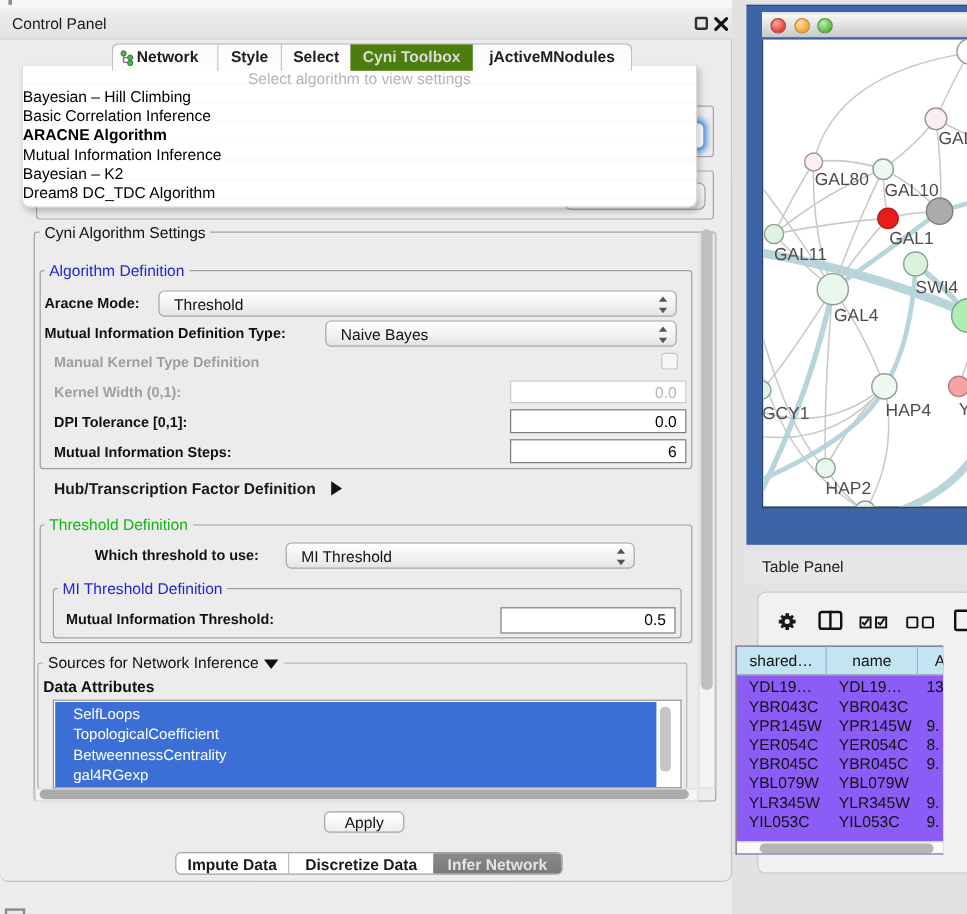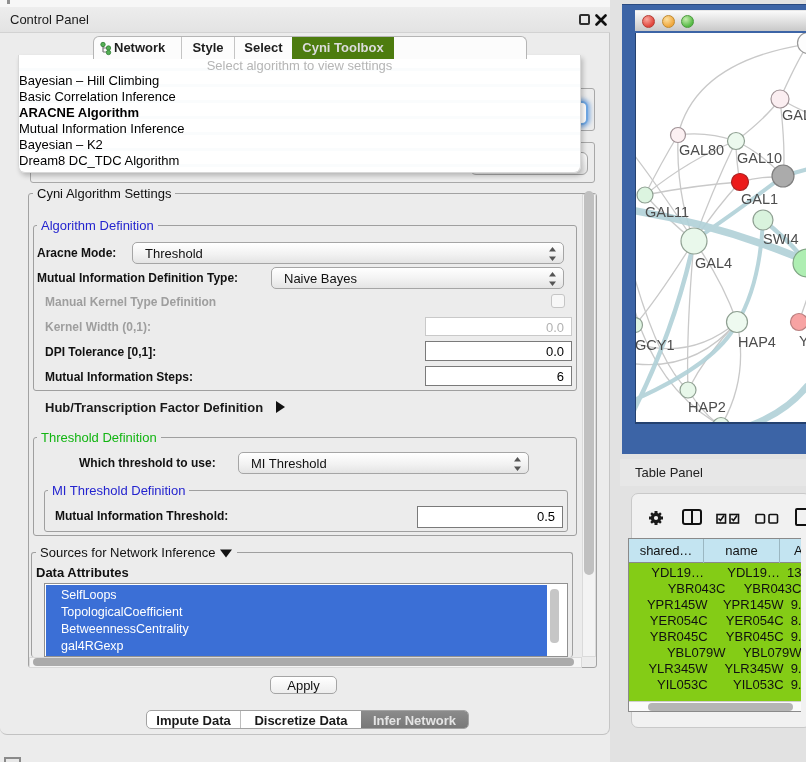--- a/index.html
+++ b/index.html
@@ -68,20 +68,21 @@
  <div style="width:88px;box-sizing:border-box;padding:3px 0 0 20px;border-right:1px solid #c4c4c4;">
    <svg style="position:absolute;left:5px;top:4px;" width="13" height="15" viewBox="0 0 13 15">
      <path d="M4 4 L4 11 M4 11 L9 11 M4 7 L9 7" stroke="#7a7a7a" stroke-width="1.2" fill="none"></path>
      <circle cx="4" cy="3.5" r="2.2" fill="#55b055" stroke="#2e7d32" stroke-width="0.8"></circle>
      <circle cx="9.5" cy="7" r="2.2" fill="#55b055" stroke="#2e7d32" stroke-width="0.8"></circle>
      <circle cx="9.5" cy="11.5" r="2.2" fill="#55b055" stroke="#2e7d32" stroke-width="0.8"></circle>
    </svg>Network</div>
  <div style="width:53px;box-sizing:border-box;padding-top:3px;text-align:center;border-right:1px solid #c4c4c4;">Style</div>
  <div style="width:57px;box-sizing:border-box;padding-top:3px;text-align:center;">Select</div>
  <div style="width:102px;box-sizing:border-box;padding-top:3px;text-align:center;background:#4d7c0f;color:#dcdcdc;">Cyni Toolbox</div>
+ <div style="width:132px;box-sizing:border-box;padding-top:3px;text-align:center;border-radius:0 6px 0 0;">jActiveMNodules</div>
 </div>
 
 <div class="tbox" style="left:28px;top:193px;width:569px;height:475px;border-color:#a2a2a2;"></div>
 <div class="ttl" style="left:33px;top:187px;color:#111;">Cyni Algorithm Settings</div>
 
 <div class="abs" style="left:582px;top:194px;width:14px;height:463px;background:#f3f3f3;border:1px solid #dadada;box-sizing:border-box;"></div>
 <div class="abs" style="left:584px;top:191px;width:10px;height:384px;background:#c0c0c0;border-radius:5px;"></div>
 
 <div class="abs" style="left:29px;top:657px;width:553px;height:11px;background:#f5f5f5;border:1px solid #dadada;box-sizing:border-box;"></div>
 <div class="abs" style="left:33px;top:658px;width:541px;height:8px;background:#ababab;border-radius:4px;"></div>
@@ -264,27 +265,27 @@
     </g>
 </svg>
 <svg class="abs" style="left:755px;top:513px;" width="24" height="11" viewBox="0 0 24 11">
  <g fill="none" stroke="#111" stroke-width="1.6">
   <rect x="1" y="1.5" width="8.5" height="8.5" rx="1"></rect>
       <rect x="14" y="1.5" width="8.5" height="8.5" rx="1"></rect>
     </g>
 </svg>
 <div class="abs" style="left:795px;top:508px;width:13px;height:18px;border:2px solid #111;border-radius:2px;background:#f1f1f1;box-sizing:border-box;"></div>
 
-<div class="abs" style="left:628px;top:538px;width:173px;height:174px;border:1px solid #8a8a8a;border-right:none;background:#84cc16;box-sizing:border-box;overflow:hidden;font-size:13px;color:#111;">
+<div class="abs" style="left:613px;top:538px;width:173px;height:174px;border:1px solid #8a8a8a;border-right:none;background:#8b5cf6;box-sizing:border-box;overflow:hidden;font-size:13px;color:#111;">
  <div style="position:absolute;left:0;top:0;width:100%;height:24px;background:#c3e4f1;border-bottom:1px solid #8a8a8a;box-sizing:border-box;">
    <div style="position:absolute;left:0;top:0;width:75px;height:24px;border-right:1px solid #9bb7c2;box-sizing:border-box;text-align:center;padding-top:4px;">shared…</div>
    <div style="position:absolute;left:75px;top:0;width:76px;height:24px;border-right:1px solid #9bb7c2;box-sizing:border-box;text-align:center;padding-top:4px;">name</div>
    <div style="position:absolute;left:151px;top:0;width:40px;height:24px;box-sizing:border-box;padding-top:4px;padding-left:14px;">Av</div>
  </div>
- <div style="position:absolute;left:0;top:26px;line-height:16px;white-space:nowrap;text-align:right;">
+ <div style="position:absolute;left:0;top:26px;line-height:16px;white-space:nowrap;">
   <div><span style="display:inline-block;width:75px;padding-left:10px;box-sizing:border-box;">YDL19…</span><span style="display:inline-block;width:76px;padding-left:10px;box-sizing:border-box;">YDL19…</span><span style="padding-left:7px;">13</span></div>
   <div><span style="display:inline-block;width:75px;padding-left:10px;box-sizing:border-box;">YBR043C</span><span style="display:inline-block;width:76px;padding-left:10px;box-sizing:border-box;">YBR043C</span></div>
   <div><span style="display:inline-block;width:75px;padding-left:10px;box-sizing:border-box;">YPR145W</span><span style="display:inline-block;width:76px;padding-left:10px;box-sizing:border-box;">YPR145W</span><span style="padding-left:7px;">9.</span></div>
   <div><span style="display:inline-block;width:75px;padding-left:10px;box-sizing:border-box;">YER054C</span><span style="display:inline-block;width:76px;padding-left:10px;box-sizing:border-box;">YER054C</span><span style="padding-left:7px;">8.</span></div>
   <div><span style="display:inline-block;width:75px;padding-left:10px;box-sizing:border-box;">YBR045C</span><span style="display:inline-block;width:76px;padding-left:10px;box-sizing:border-box;">YBR045C</span><span style="padding-left:7px;">9.</span></div>
   <div><span style="display:inline-block;width:75px;padding-left:10px;box-sizing:border-box;">YBL079W</span><span style="display:inline-block;width:76px;padding-left:10px;box-sizing:border-box;">YBL079W</span></div>
   <div><span style="display:inline-block;width:75px;padding-left:10px;box-sizing:border-box;">YLR345W</span><span style="display:inline-block;width:76px;padding-left:10px;box-sizing:border-box;">YLR345W</span><span style="padding-left:7px;">9.</span></div>
   <div><span style="display:inline-block;width:75px;padding-left:10px;box-sizing:border-box;">YIL053C</span><span style="display:inline-block;width:76px;padding-left:10px;box-sizing:border-box;">YIL053C</span><span style="padding-left:7px;">9.</span></div>
  </div>
 

